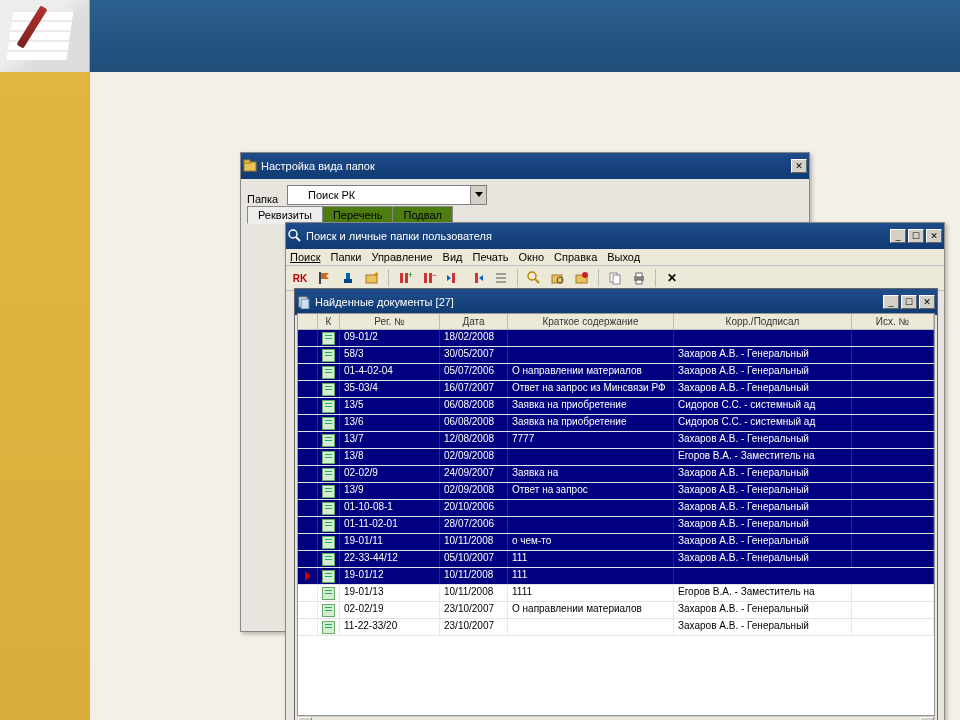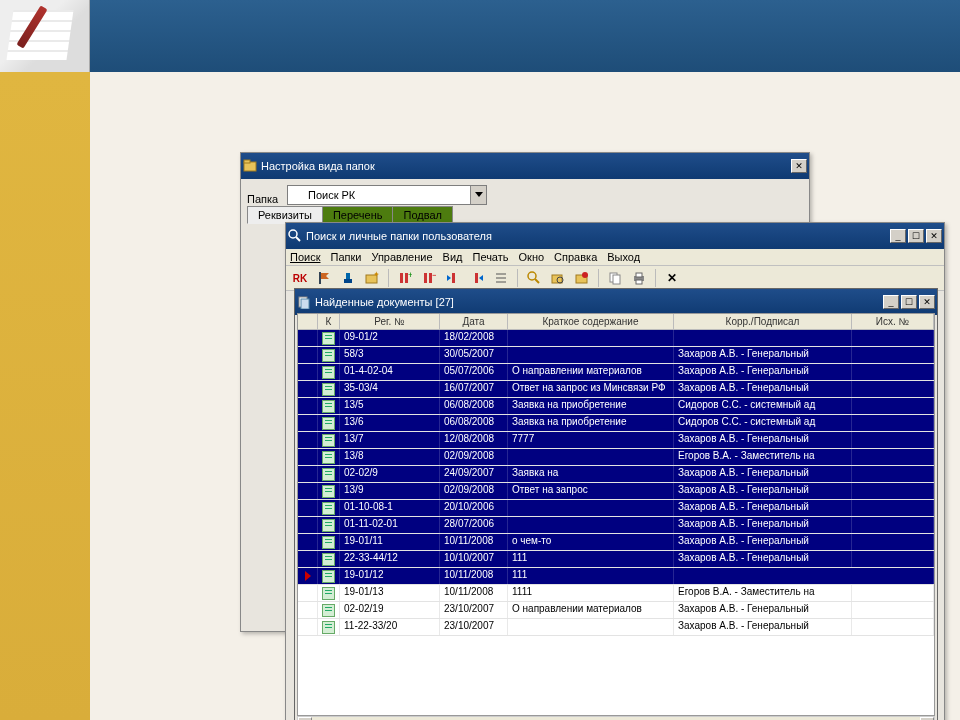--- a/index.html
+++ b/index.html
@@ -394,21 +394,21 @@
               <div class="gc c-desc">о чем-то</div>
               <div class="gc c-corr">Захаров А.В. - Генеральный</div>
               <div class="gc c-out"></div>
             </div>
             <div class="grow sel">
               <div class="gc c-mark"></div>
               <div class="gc c-k">
                 <div class="docicon"></div>
               </div>
               <div class="gc c-reg">22-33-44/12</div>
-              <div class="gc c-date">10/10/2007</div>
+              <div class="gc c-date">05/10/2007</div>
               <div class="gc c-desc">111</div>
               <div class="gc c-corr">Захаров А.В. - Генеральный</div>
               <div class="gc c-out"></div>
             </div>
             <div class="grow sel">
               <div class="gc c-mark">
                 <div class="curmark"></div>
               </div>
               <div class="gc c-k">
                 <div class="docicon"></div>

